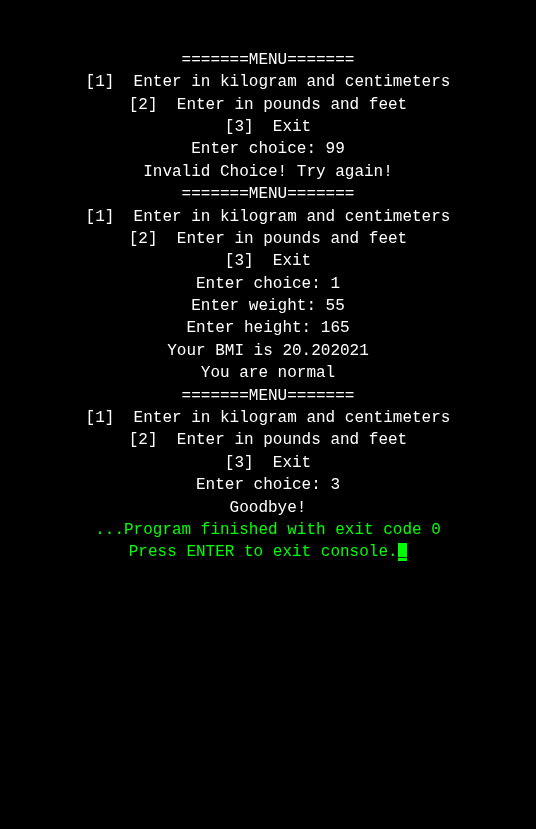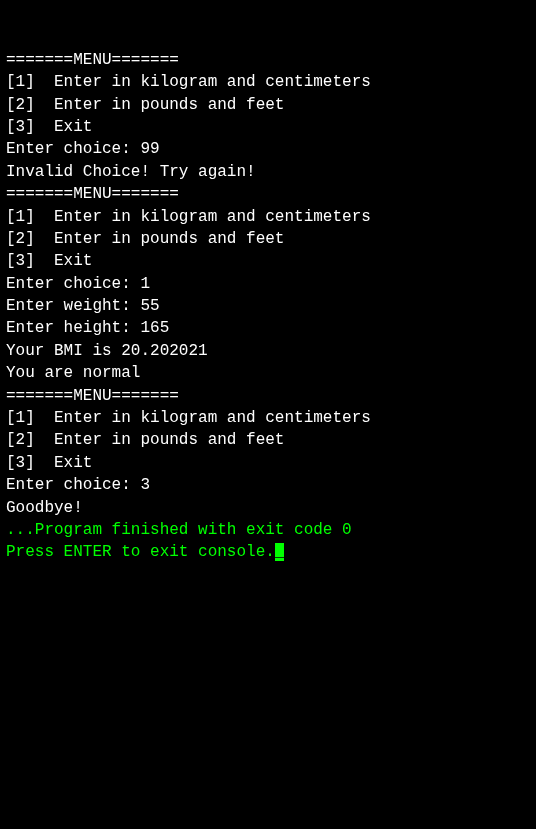--- a/index.html
+++ b/index.html
@@ -15,20 +15,21 @@
       font-size: 16px;
       width: 536px;
       min-height: 829px;
       padding: 4px 6px;
       overflow: hidden;
     }
 
     .terminal-content {
       white-space: pre;
       line-height: 1.4;
+      text-align: center;
     }
   </style>
 </head>
 <body>
 
 <div class="terminal-content">
   
 <div style="color: rgb(255, 255, 255);">=======MENU=======</div><div style="color: rgb(255, 255, 255);">[1]  Enter in kilogram and centimeters</div><div style="color: rgb(255, 255, 255);">[2]  Enter in pounds and feet</div><div style="color: rgb(255, 255, 255);">[3]  Exit</div><div style="color: rgb(255, 255, 255);"></div><div style="color: rgb(255, 255, 255);">Enter choice: 99</div><div style="color: rgb(255, 255, 255);">Invalid Choice! Try again!</div><div style="color: rgb(255, 255, 255);"></div><div style="color: rgb(255, 255, 255);">=======MENU=======</div><div style="color: rgb(255, 255, 255);">[1]  Enter in kilogram and centimeters</div><div style="color: rgb(255, 255, 255);">[2]  Enter in pounds and feet</div><div style="color: rgb(255, 255, 255);">[3]  Exit</div><div style="color: rgb(255, 255, 255);"></div><div style="color: rgb(255, 255, 255);">Enter choice: 1</div><div style="color: rgb(255, 255, 255);"></div><div style="color: rgb(255, 255, 255);">Enter weight: 55</div><div style="color: rgb(255, 255, 255);">Enter height: 165</div><div style="color: rgb(255, 255, 255);"></div><div style="color: rgb(255, 255, 255);">Your BMI is 20.202021</div><div style="color: rgb(255, 255, 255);">You are normal</div><div style="color: rgb(255, 255, 255);"></div><div style="color: rgb(255, 255, 255);">=======MENU=======</div><div style="color: rgb(255, 255, 255);">[1]  Enter in kilogram and centimeters</div><div style="color: rgb(255, 255, 255);">[2]  Enter in pounds and feet</div><div style="color: rgb(255, 255, 255);">[3]  Exit</div><div style="color: rgb(255, 255, 255);"></div><div style="color: rgb(255, 255, 255);">Enter choice: 3</div><div style="color: rgb(255, 255, 255);">Goodbye!</div><div style="color: rgb(255, 255, 255);"></div><div style="color: rgb(0, 255, 0);">...Program finished with exit code 0</div><div style="color: rgb(0, 255, 0);">Press ENTER to exit console.<span style="background-color: rgb(0, 255, 0); color: rgb(0, 0, 0);">_</span></div></div>
 
 </body></html>

